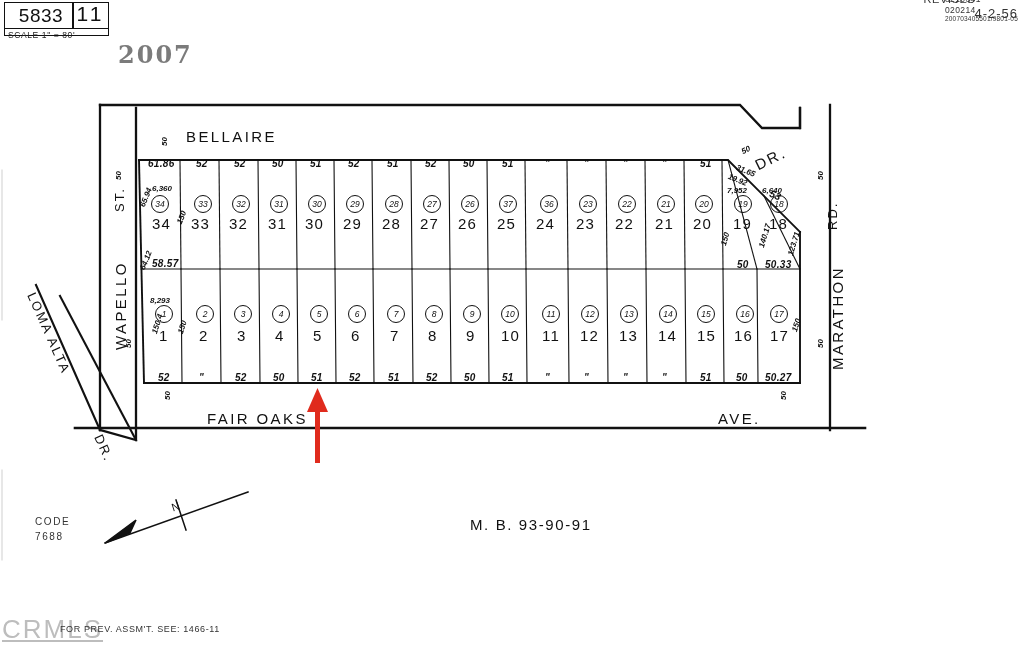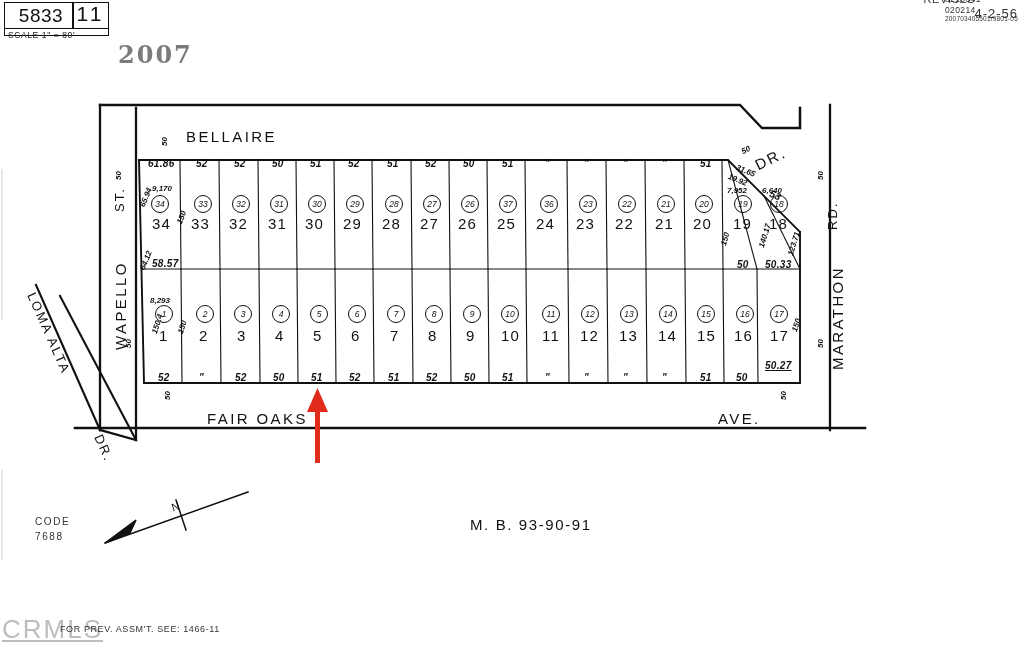--- a/index.html
+++ b/index.html
@@ -231,21 +231,21 @@
   <div class="t lotno abs" style="left:458px;top:215px;">26</div>
   <div class="t lotno abs" style="left:497px;top:215px;">25</div>
   <div class="t lotno abs" style="left:536px;top:215px;">24</div>
   <div class="t lotno abs" style="left:576px;top:215px;">23</div>
   <div class="t lotno abs" style="left:615px;top:215px;">22</div>
   <div class="t lotno abs" style="left:655px;top:215px;">21</div>
   <div class="t lotno abs" style="left:693px;top:215px;">20</div>
   <div class="t lotno abs" style="left:733px;top:215px;">19</div>
   <div class="t lotno abs" style="left:769px;top:215px;">18</div>
 
-  <div class="t dim-sm abs" style="left:152px;top:184px;">9,170</div>
+  <div class="t dim-sm abs" style="left:152px;top:184px;">6,360</div>
   <div class="t dim-sm abs" style="left:727px;top:186px;">7,952</div>
   <div class="t dim-sm abs" style="left:762px;top:186px;">6,640</div>
 
   <div class="circ" style="left:155px;top:305px;">1</div>
   <div class="circ" style="left:196px;top:305px;">2</div>
   <div class="circ" style="left:234px;top:305px;">3</div>
   <div class="circ" style="left:272px;top:305px;">4</div>
   <div class="circ" style="left:310px;top:305px;">5</div>
   <div class="circ" style="left:348px;top:305px;">6</div>
   <div class="circ" style="left:387px;top:305px;">7</div>
@@ -289,21 +289,21 @@
   <div class="t dim abs" style="left:388px;top:372px;">51</div>
   <div class="t dim abs" style="left:426px;top:372px;">52</div>
   <div class="t dim abs" style="left:464px;top:372px;">50</div>
   <div class="t dim abs" style="left:502px;top:372px;">51</div>
   <div class="t dim abs" style="left:545px;top:372px;">"</div>
   <div class="t dim abs" style="left:584px;top:372px;">"</div>
   <div class="t dim abs" style="left:623px;top:372px;">"</div>
   <div class="t dim abs" style="left:662px;top:372px;">"</div>
   <div class="t dim abs" style="left:700px;top:372px;">51</div>
   <div class="t dim abs" style="left:736px;top:372px;">50</div>
-  <div class="t dim abs" style="left:765px;top:360px;text-decoration:underline;">50.27</div>
+  <div class="t dim abs" style="left:765px;top:372px;text-decoration:underline;">50.27</div>
 
   <div class="t dim-sm abs" style="left:138px;top:205px;transform:rotate(-68deg);transform-origin:left top;">65.94</div>
   <div class="t dim-sm abs" style="left:138px;top:268px;transform:rotate(-68deg);transform-origin:left top;">64.12</div>
   <div class="t dim-sm abs" style="left:175px;top:222px;transform:rotate(-68deg);transform-origin:left top;">150</div>
   <div class="t dim abs" style="left:152px;top:258px;">58.57</div>
 
   <div class="t dim-sm abs" style="left:150px;top:332px;transform:rotate(-72deg);transform-origin:left top;">150.4</div>
   <div class="t dim-sm abs" style="left:176px;top:332px;transform:rotate(-72deg);transform-origin:left top;">150</div>
 
   <div class="t dim-sm abs" style="left:730px;top:172px;transform:rotate(22deg);transform-origin:left top;">19.92</div>

